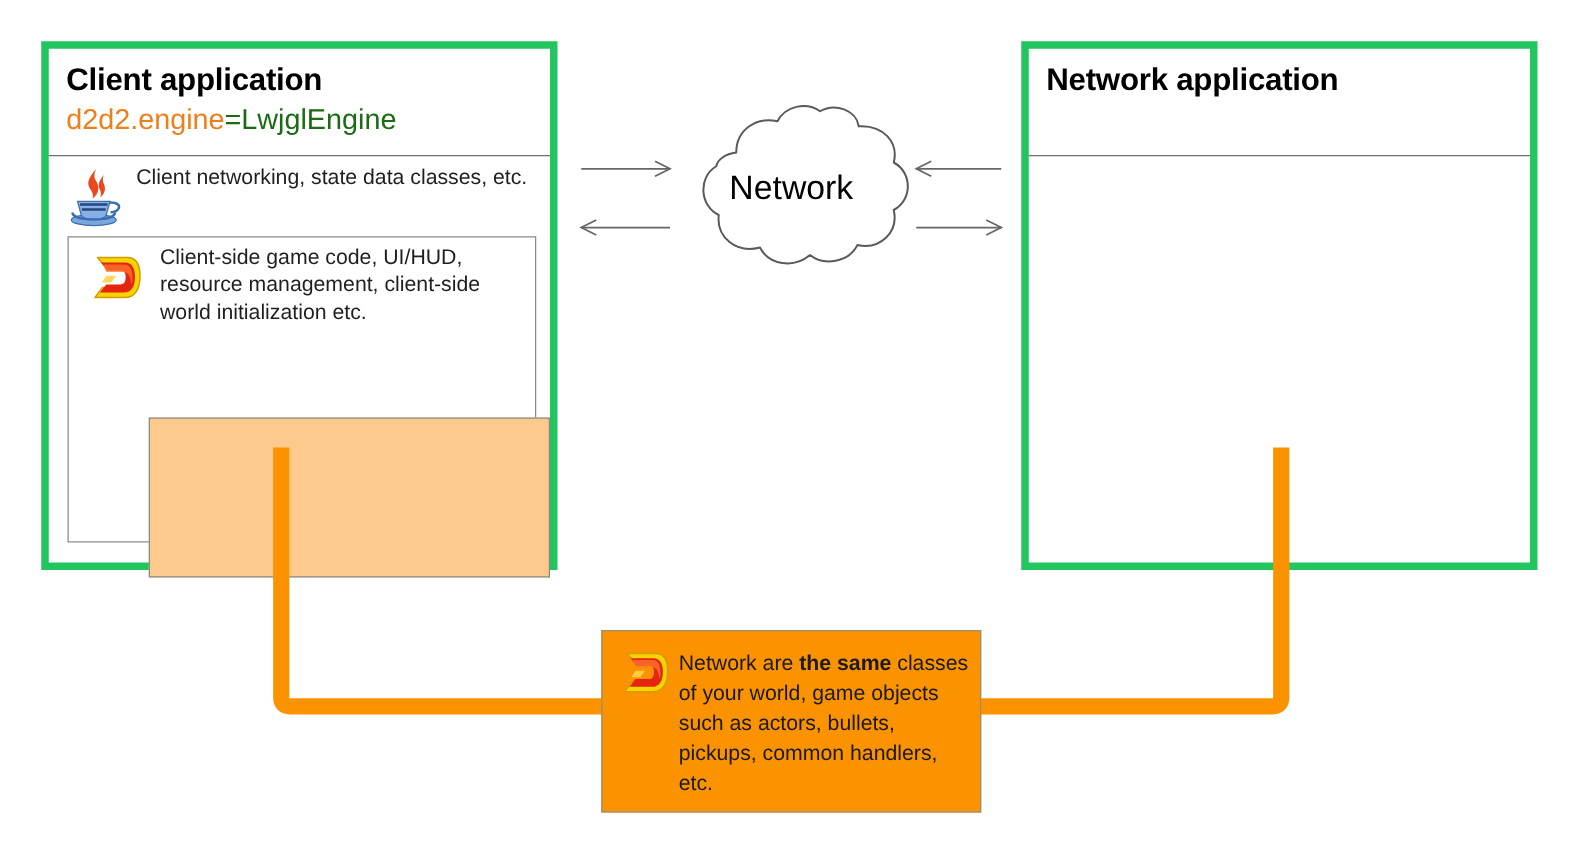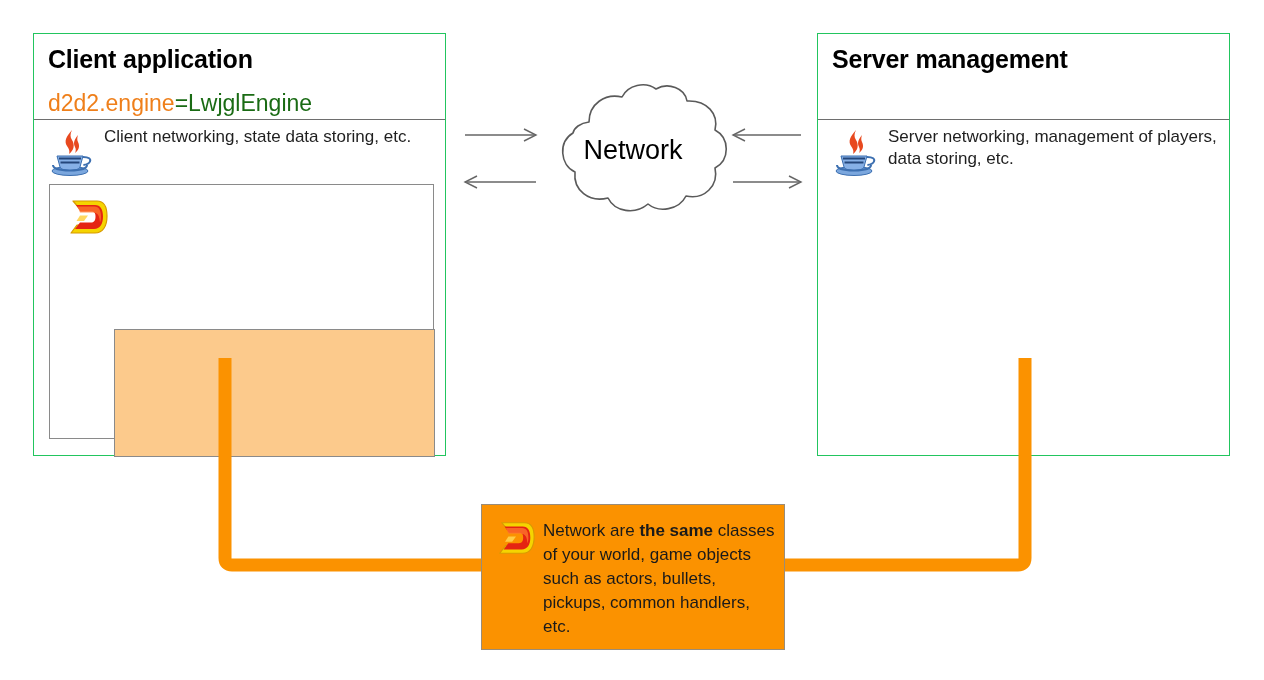--- a/index.html
+++ b/index.html
@@ -9,41 +9,41 @@
     font-family:"Liberation Sans", sans-serif;
     color:#1a1a1a;
     overflow:hidden;
     position:relative;
   }
   #stage{position:absolute;left:0;top:0;width:1264px;height:680px;}
 
   
   .app-panel{
     position:absolute;
-    border:1px solid #22c55e;
+    border:6px solid #22c55e;
     background:#ffffff;
     box-sizing:border-box;
     padding-left:20px;
   }
   #client-panel{left:33px;top:33px;width:413px;height:423px;}
   #server-panel{left:817px;top:33px;width:413px;height:423px;}
 
   .panel-header{
     position:absolute;left:0;top:0;right:0;height:86px;
     border-bottom:1px solid #6e6e6e;
     box-sizing:border-box;
     padding:10px 14px 0 14px;
   }
   .panel-title{
     font-size:25px;font-weight:bold;color:#000000;
     line-height:30px;letter-spacing:-0.2px;
     white-space:nowrap;
   }
   .panel-prop{
-    font-size:23px;line-height:30px;white-space:nowrap;margin-top:14px;
+    font-size:23px;line-height:30px;white-space:nowrap;margin-top:1px;
   }
   .prop-key{color:#ef7f1a;}
   .prop-eq{color:#1a6b14;}
   .prop-val{color:#1a6b14;}
 
   
   .java-row{
     position:absolute;left:0;top:86px;right:0;height:64px;
     box-sizing:border-box;
   }
@@ -131,68 +131,51 @@
             <ellipse cx="22" cy="44" rx="18" ry="4.5" fill="#7ba7de"></ellipse>
             <ellipse cx="22" cy="44" rx="18" ry="4.5" fill="none" stroke="#3c6fb0" stroke-width="1"></ellipse>
             <path d="M9 29 L35 29 L32 40 C31 42.5 27 43.5 22 43.5 C17 43.5 13 42.5 12 40 Z" fill="#86b0e6" stroke="#3c6fb0" stroke-width="1"></path>
             <path d="M35 30 C41 30 43 32 42 34.5 C41.2 36.6 38.5 37.6 35.4 37.9" fill="none" stroke="#3c6fb0" stroke-width="2"></path>
             <path d="M11 31.5 L33 31.5" stroke="#24467a" stroke-width="2"></path>
             <path d="M12.5 35.5 L31.5 35.5" stroke="#24467a" stroke-width="2"></path>
             <path d="M5 38 C5 41.5 12 43.5 22 43.5 C32 43.5 39 41.5 39 38" fill="none" stroke="#3c6fb0" stroke-width="2"></path>
           </g>
         </svg>
       </span>
-      <div class="java-text">Client networking, state data storing, etc.</div>
+      <div class="java-text">Client networking, state data classes, etc.</div>
     </div>
 
     <div class="inner-box">
       <span class="icon-d">
         <svg width="44" height="40" viewBox="0 0 44 40">
           <defs>
             <linearGradient id="dred-c" x1="0" y1="0" x2="0" y2="1">
               <stop offset="0" stop-color="#ffe box"></stop>
             </linearGradient>
           </defs>
           <g>
             <path d="M7 4 L31 4 C38 4 41 10 41 19 C41 29 37 36 29 36 L5 36 L11 28 L26 28 C30 28 32 25 32 19 C32 13 30 11 26 11 L13 11 Z" fill="#f5d400" stroke="#d89a00" stroke-width="1.2" stroke-linejoin="round"></path>
             <path d="M10 8 L29 8 C34.5 8 37 12.5 37 19.5 C37 27 34 32 28 32 L9 32 L14 25.5 L25 25.5 C28.5 25.5 29.5 23 29.5 19.5 C29.5 16 28.5 14.5 25 14.5 L14.5 14.5 Z" fill="#e52412"></path>
             <path d="M11.5 9.5 L28.5 9.5 C33 9.5 35 13.5 35 19.5 C35 22 34.7 24 34 25.5 C33.5 19 32 15.5 27 15.5 L14 15.5 Z" fill="#ff7a2e" opacity="0.75"></path>
             <path d="M14 18.5 L22 18.5 L18 24 L10.5 24 Z" fill="#ffd34d" opacity="0.9"></path>
           </g>
         </svg>
       </span>
+      <div class="inner-text">Client-side game code, UI/HUD, resource management, client-side world initialization etc.</div>
     </div>
 
     <div class="peach" id="client-peach"></div>
   </div>
 
   <div class="app-panel" id="server-panel">
 
     <div class="panel-header">
-      <div class="panel-title">Server management</div>
-    </div>
-
-    <div class="java-row">
-      <span class="icon-java">
-        <svg width="46" height="50" viewBox="0 0 46 50">
-          <g>
-            <path d="M24 3 C18 10 16 14 19 19 C21 22 22 24 21 27 C26 23 27 18 24 13 C22 10 22 7 24 3 Z" fill="#e8491f"></path>
-            <path d="M30 8 C26 13 25 16 27 20 C28 22 28 24 27 26 C31 23 32 19 30 15 C29 13 29 11 30 8 Z" fill="#e8491f"></path>
-            <ellipse cx="22" cy="44" rx="18" ry="4.5" fill="#7ba7de"></ellipse>
-            <ellipse cx="22" cy="44" rx="18" ry="4.5" fill="none" stroke="#3c6fb0" stroke-width="1"></ellipse>
-            <path d="M9 29 L35 29 L32 40 C31 42.5 27 43.5 22 43.5 C17 43.5 13 42.5 12 40 Z" fill="#86b0e6" stroke="#3c6fb0" stroke-width="1"></path>
-            <path d="M35 30 C41 30 43 32 42 34.5 C41.2 36.6 38.5 37.6 35.4 37.9" fill="none" stroke="#3c6fb0" stroke-width="2"></path>
-            <path d="M11 31.5 L33 31.5" stroke="#24467a" stroke-width="2"></path>
-            <path d="M12.5 35.5 L31.5 35.5" stroke="#24467a" stroke-width="2"></path>
-            <path d="M5 38 C5 41.5 12 43.5 22 43.5 C32 43.5 39 41.5 39 38" fill="none" stroke="#3c6fb0" stroke-width="2"></path>
-          </g>
-        </svg>
-      </span>
-      <div class="java-text">Server networking, management of players, data storing, etc.</div>
-    </div>
+      <div class="panel-title">Network application</div>
+    </div>
+
 
 
   </div>
 
   <svg id="connector">
     <path d="M225 358 L225 558 Q225 565 232 565 L700 565" fill="none" stroke="#fb9200" stroke-width="13" stroke-linecap="butt"></path>
     <path d="M1025 358 L1025 558 Q1025 565 1018 565 L570 565" fill="none" stroke="#fb9200" stroke-width="13" stroke-linecap="butt"></path>
   </svg>
 
   <div id="cloud-wrap">

